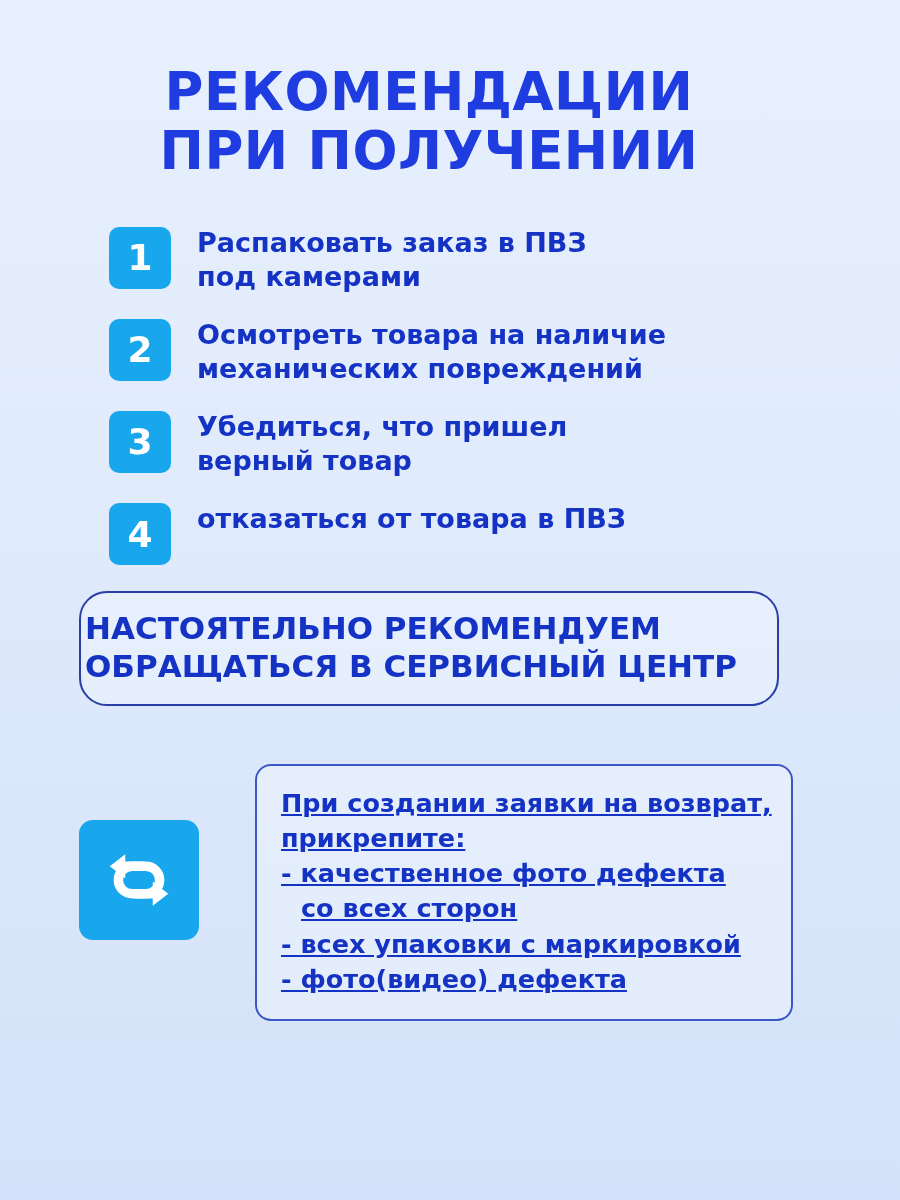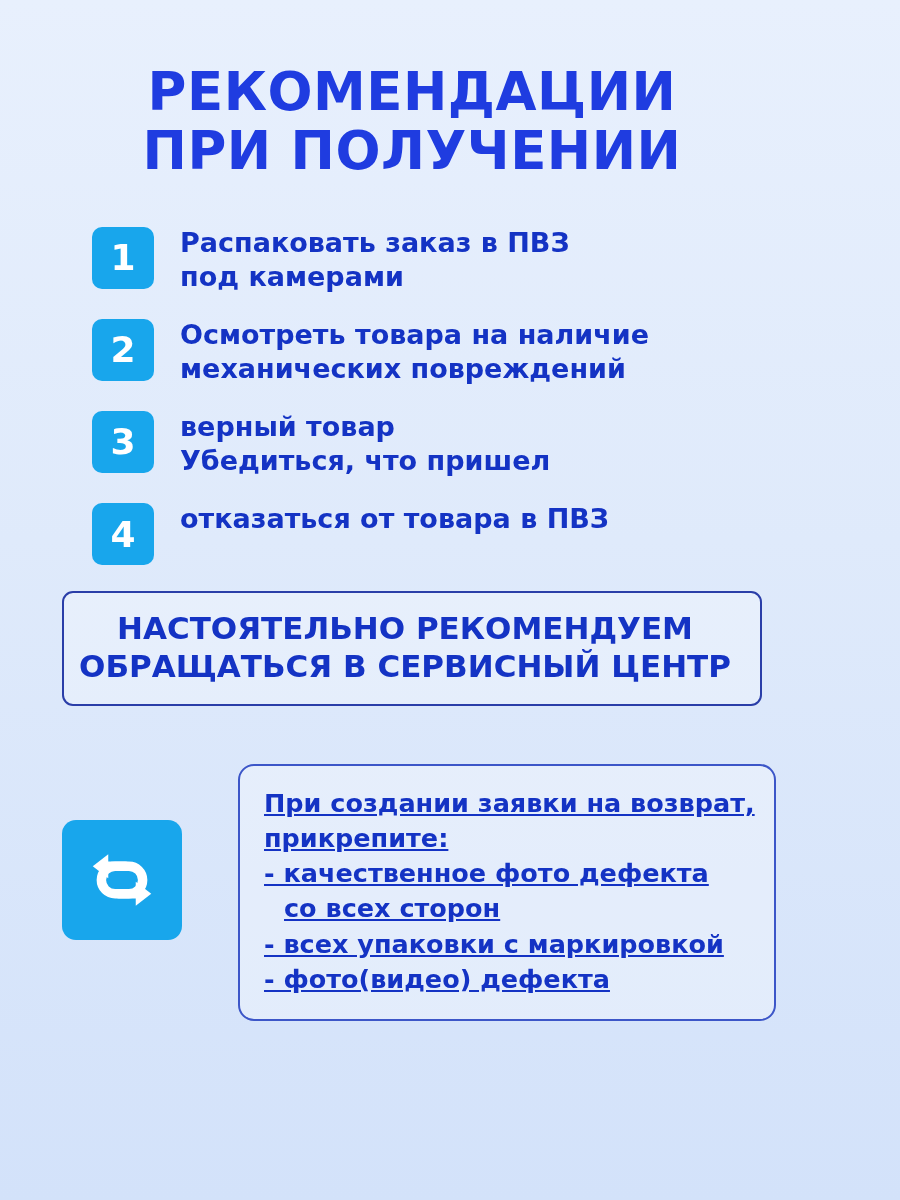--- a/index.html
+++ b/index.html
@@ -12,20 +12,21 @@
     background: linear-gradient(180deg, #e8f0fd 0%, #dfeafb 45%, #d3e2fa 100%);
     font-family: "DejaVu Sans", sans-serif;
     color: #1433c4;
     overflow: hidden;
   }
   .page {
     position: relative;
     width: 824px;
     height: 1200px;
     box-sizing: border-box;
+    margin-left: 17px;
   }
 
   
   .title {
     text-align: center;
     padding: 62px 40px 0 40px;
     font-size: 53px;
     font-weight: 800;
     line-height: 1.12;
     letter-spacing: 0.5px;
@@ -67,24 +68,23 @@
     font-weight: 800;
     line-height: 1.28;
     color: #1433c4;
     padding-top: 1px;
   }
 
   
   .callout {
     margin: 26px 62px 0 62px;
     border: 2px solid #2a3ea8;
-    border-radius: 11px;
+    border-radius: 28px;
     background: rgba(255,255,255,0.28);
     padding: 16px 18px 18px 4px;
-    text-align: center;
     font-size: 31px;
     font-weight: 800;
     line-height: 1.24;
     color: #1433c4;
   }
   .callout .line {
     display: block;
     white-space: nowrap;
   }
 
@@ -153,22 +153,22 @@
       <div class="step-badge">2</div>
       <div class="step-text">
         <div>Осмотреть товара на наличие</div>
         <div>механических повреждений</div>
       </div>
     </div>
 
     <div class="step">
       <div class="step-badge">3</div>
       <div class="step-text">
+        <div>Убедиться, что пришел</div>
         <div>верный товар</div>
-        <div>Убедиться, что пришел</div>
       </div>
     </div>
 
     <div class="step">
       <div class="step-badge">4</div>
       <div class="step-text">
         <div>отказаться от товара в ПВЗ</div>
       </div>
     </div>
 

